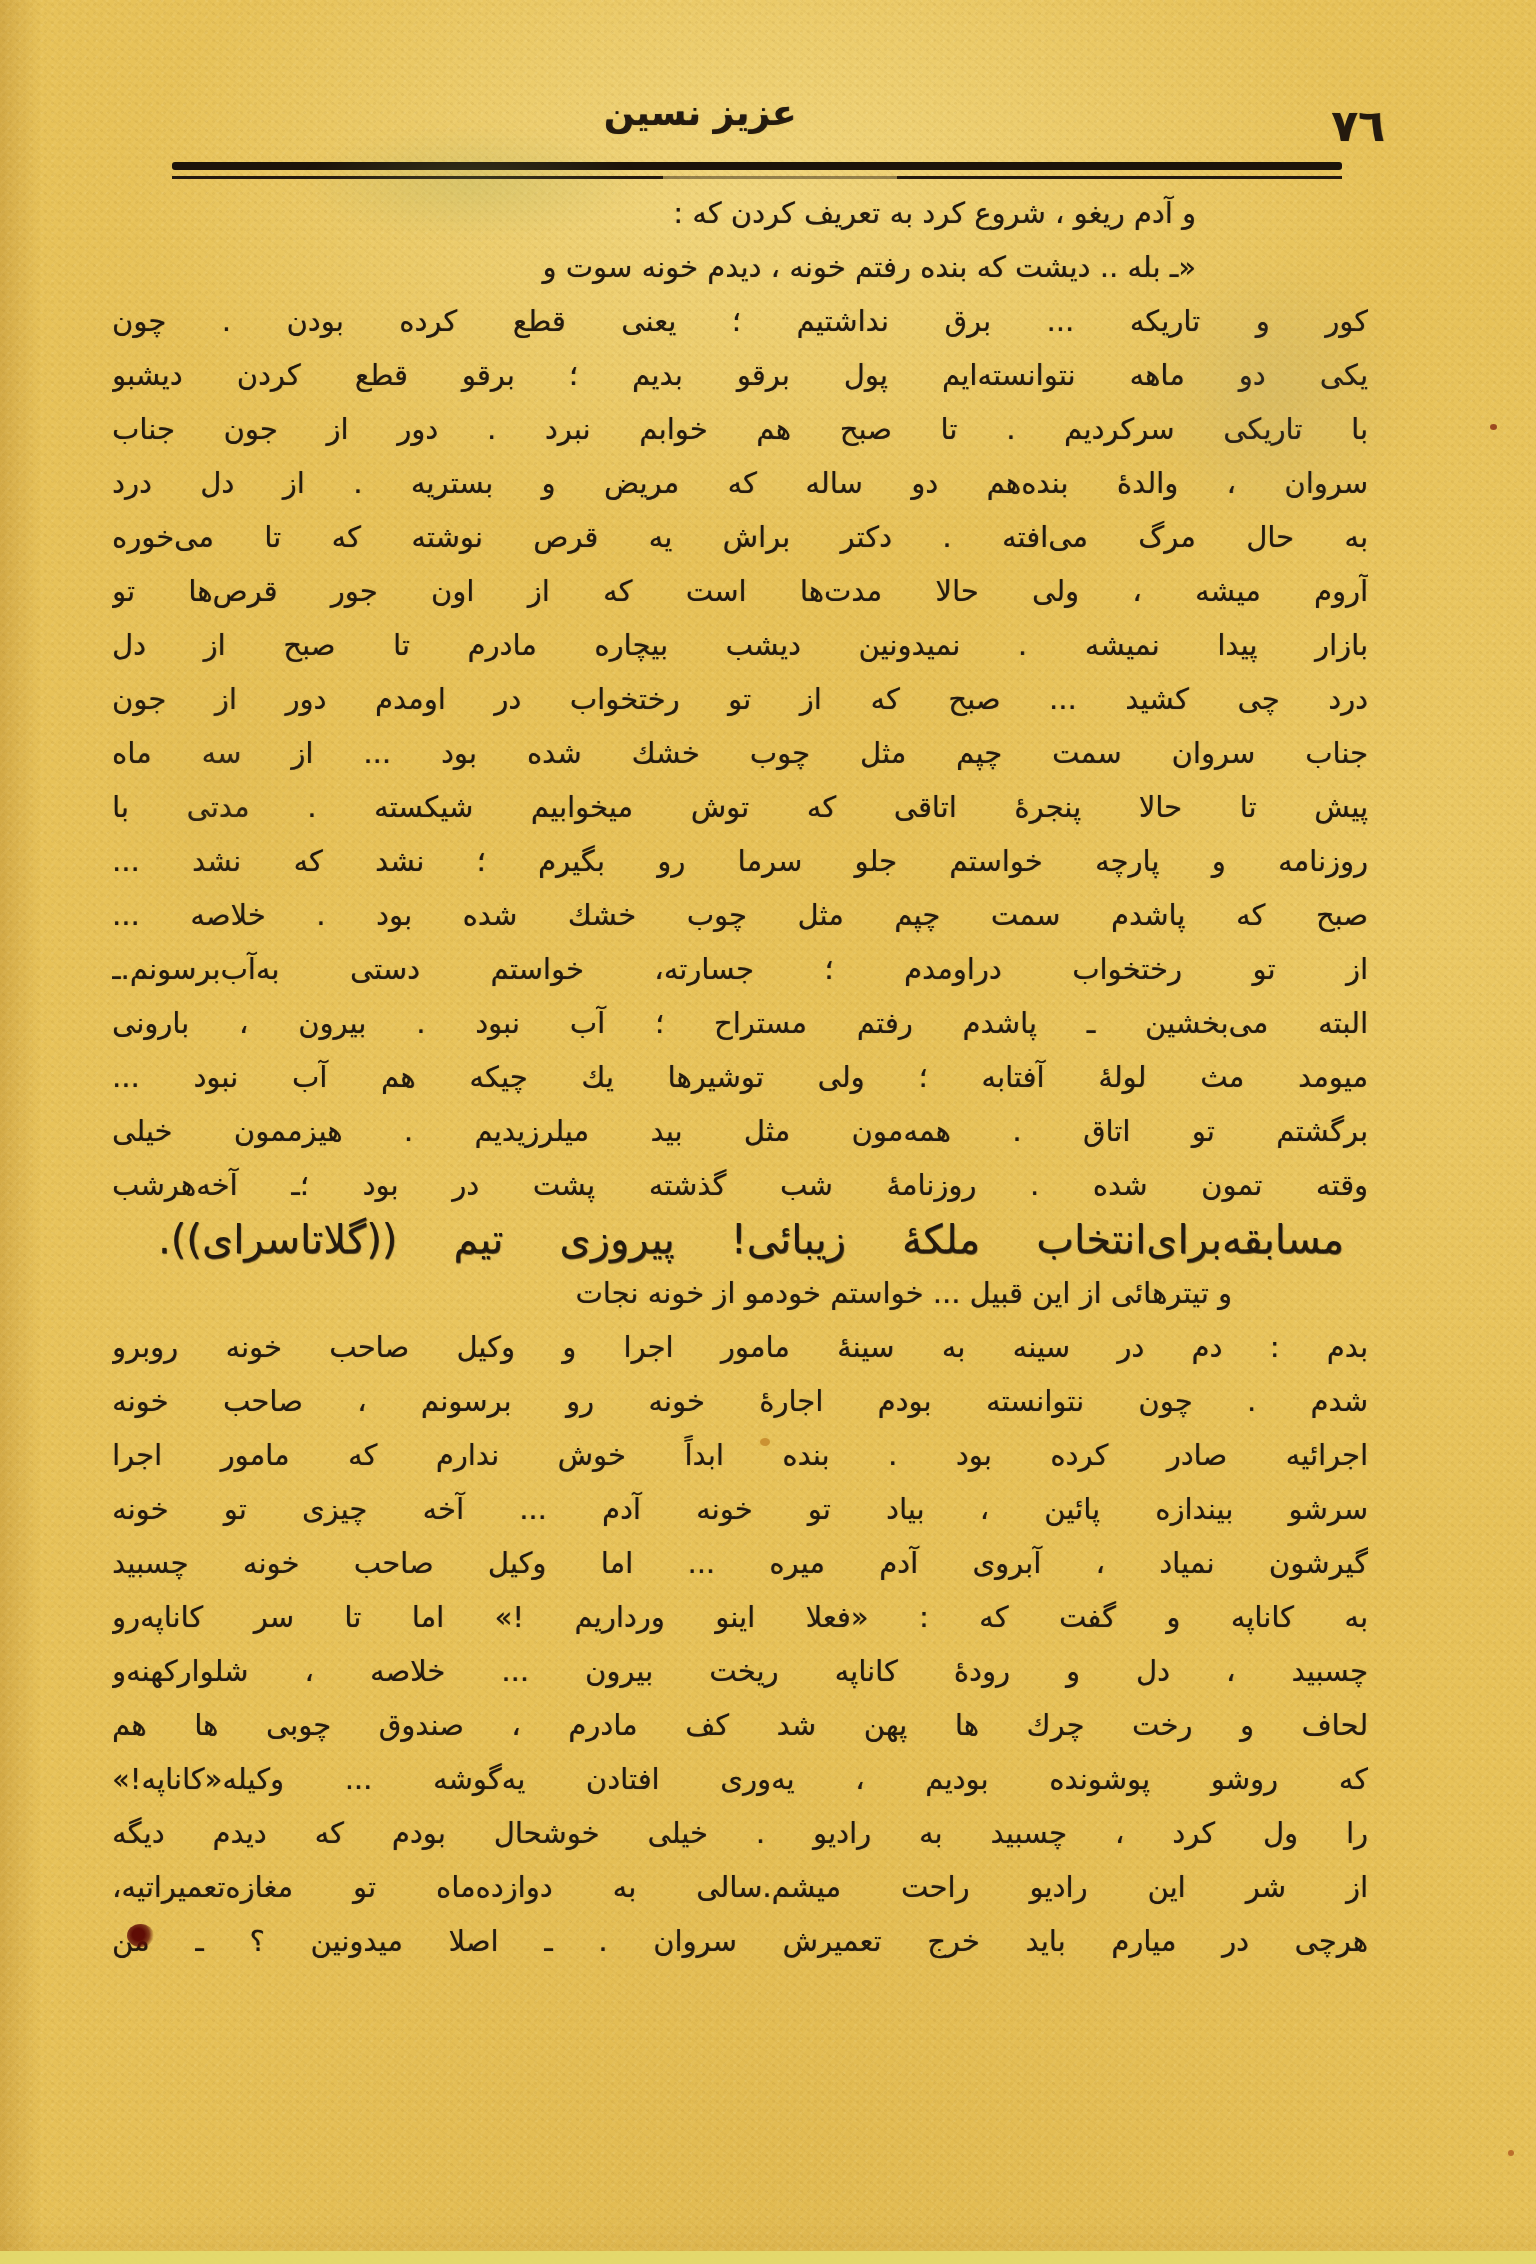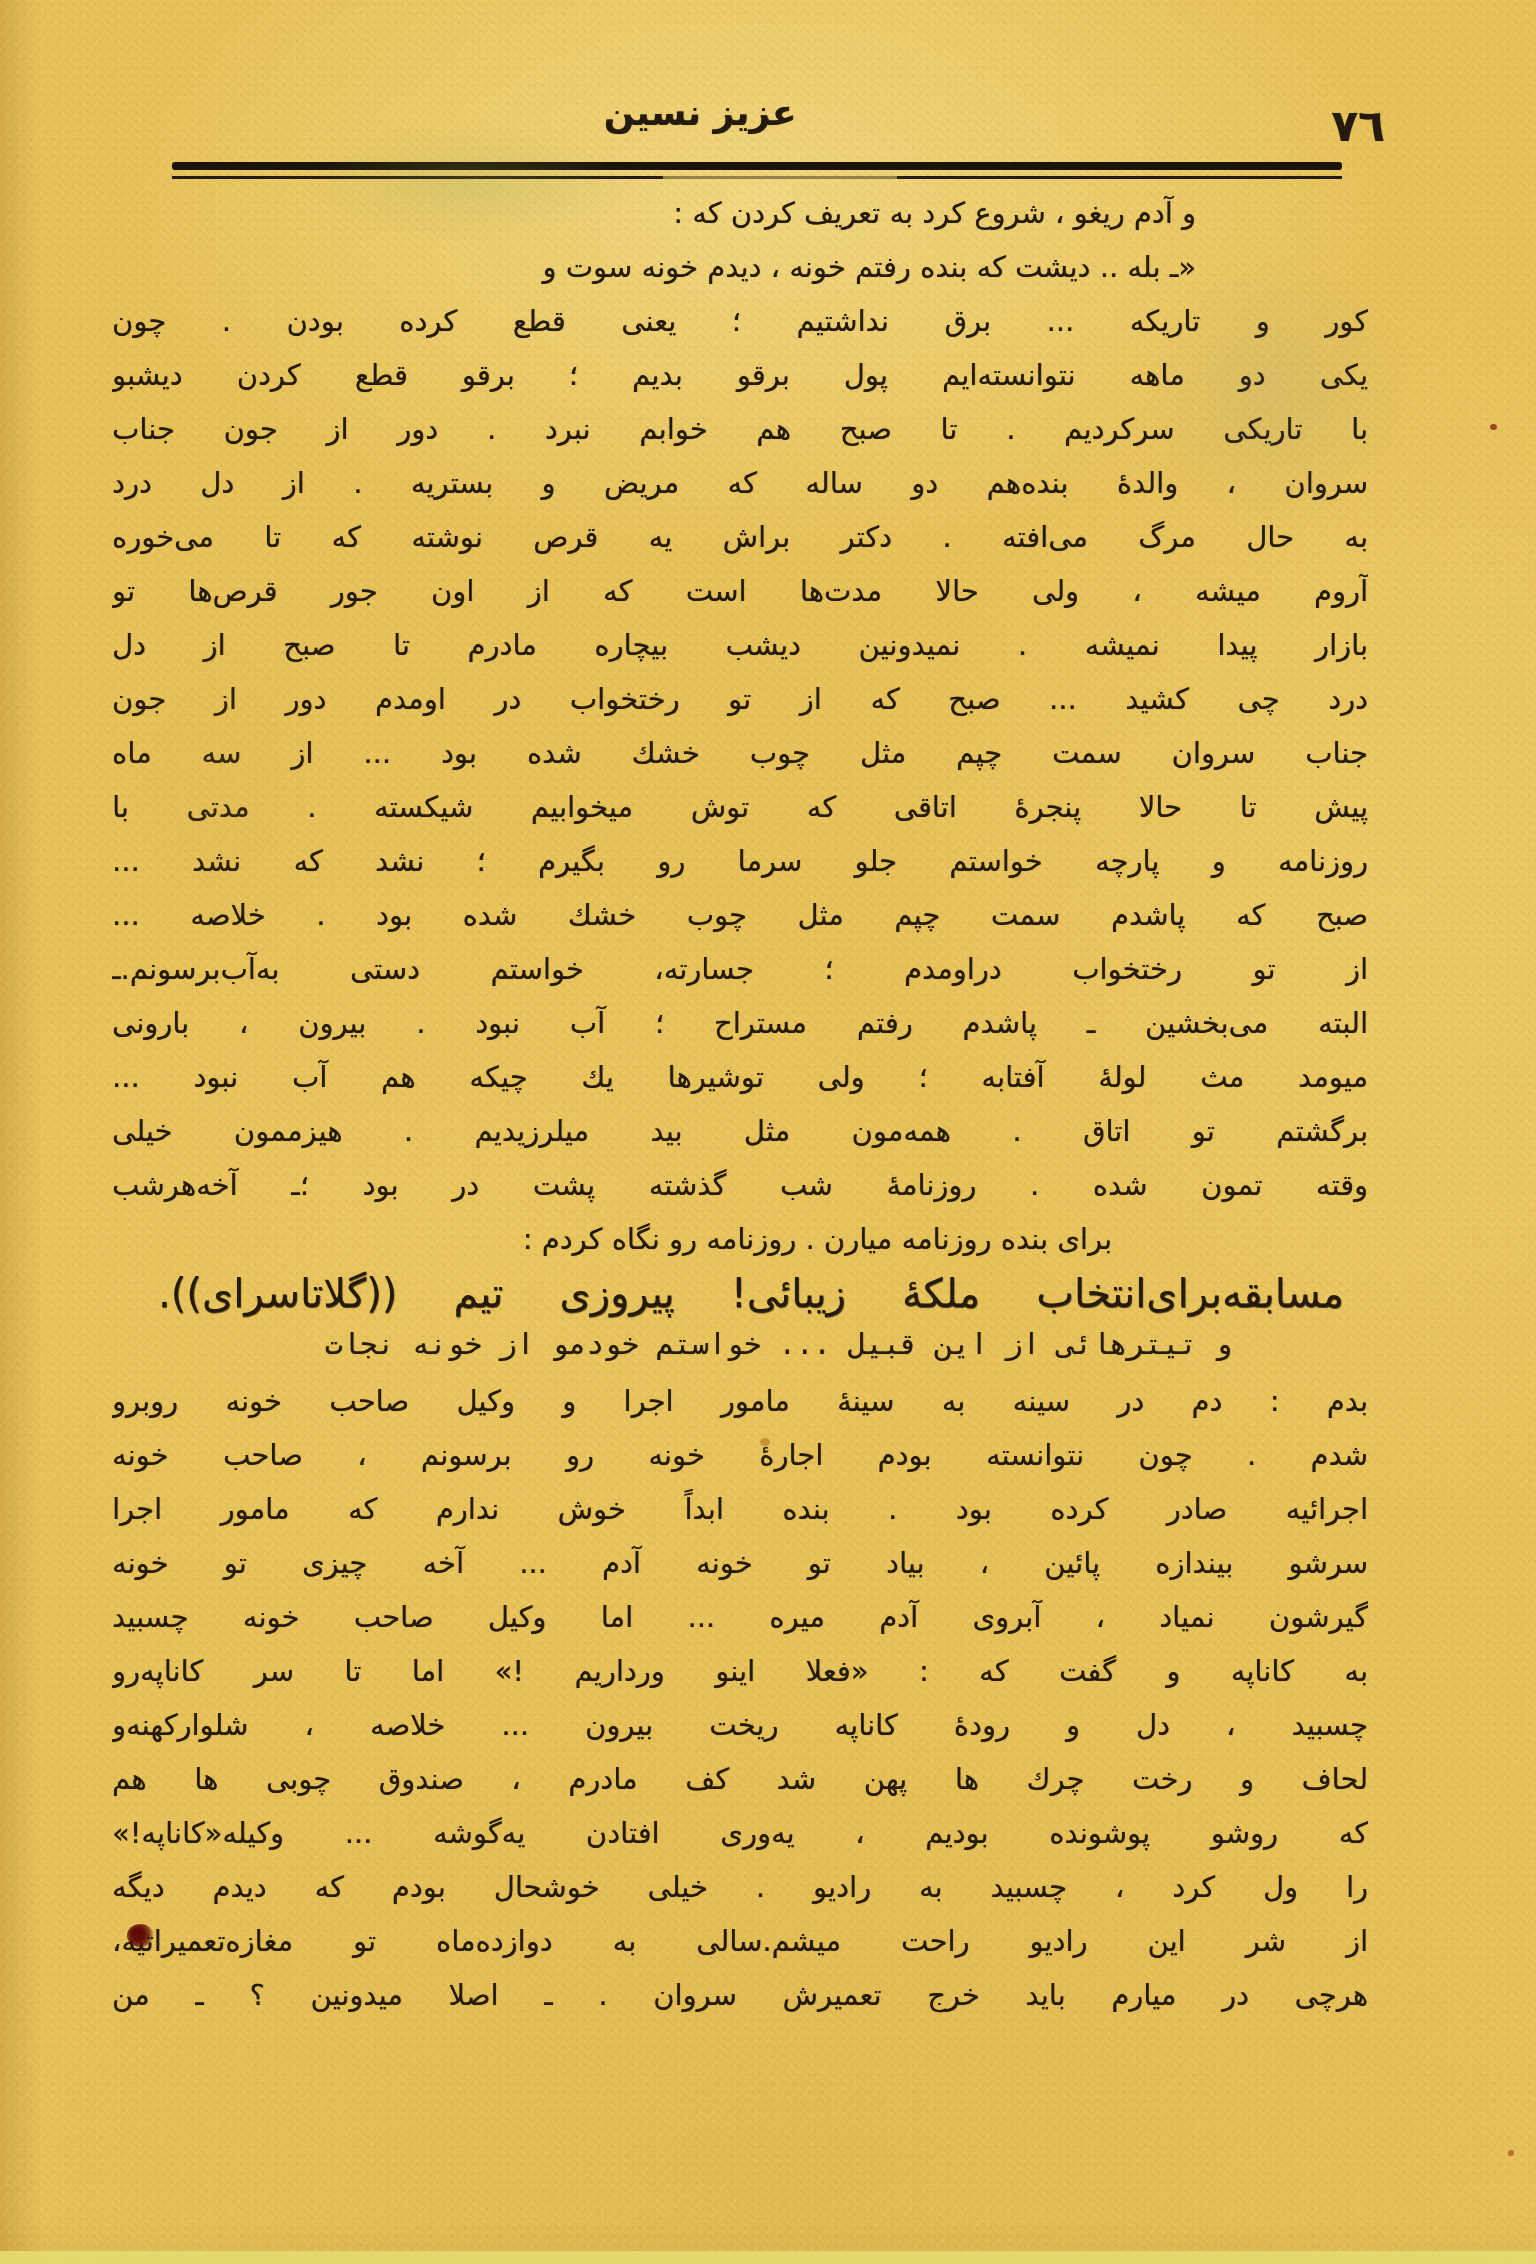--- a/index.html
+++ b/index.html
@@ -60,21 +60,21 @@
     position:absolute;top:186px;left:112px;width:1256px;
     direction:rtl;color:#241a0e;font-size:29px;
     text-shadow:.35px .35px .7px rgba(35,22,8,.65);
   }
   .line{
     height:54px;line-height:54px;overflow:hidden;
     text-align:justify;text-align-last:justify;text-justify:inter-word;
   }
   .line.p1{padding-right:172px;text-align:right;text-align-last:right;white-space:nowrap;}
   .line.p2{padding-right:256px;text-align:right;text-align-last:right;white-space:nowrap;}
-  .line.p3{padding-right:136px;text-align-last:right;white-space:nowrap;font-family:Liberation Mono, monospace;}
+  .line.p3{padding-right:136px;text-align-last:right;white-space:nowrap;}
   .line.headline{font-weight:normal;font-size:40px;padding-right:24px;padding-left:46px;text-shadow:.6px .6px 1px rgba(35,22,8,.8);}
 </style>
 </head>
 <body>
 
 <div class="page">
   <div class="grain"></div>
 
   <div class="header-title">عزیز نسین</div>
   <div class="page-num">٧٦</div>
@@ -94,21 +94,20 @@
     <div class="line">درد چی کشید ... صبح که از تو رختخواب در اومدم دور از جون</div>
     <div class="line">جناب سروان سمت چپم مثل چوب خشك شده بود ... از سه ماه</div>
     <div class="line">پیش تا حالا پنجرهٔ اتاقی که توش میخوابیم شیکسته . مدتی با</div>
     <div class="line">روزنامه و پارچه خواستم جلو سرما رو بگیرم ؛ نشد که نشد ...</div>
     <div class="line">صبح که پاشدم سمت چپم مثل چوب خشك شده بود . خلاصه ...</div>
     <div class="line">از تو رختخواب دراومدم ؛ جسارته، خواستم دستی به‌آب‌برسونم.ـ</div>
     <div class="line">البته می‌بخشین ـ پاشدم رفتم مستراح ؛ آب نبود . بیرون ، بارونی</div>
     <div class="line">میومد مث لولهٔ آفتابه ؛ ولی توشیرها یك چیکه هم آب نبود ...</div>
     <div class="line">برگشتم تو اتاق . همه‌مون مثل بید میلرزیدیم . هیزممون خیلی</div>
     <div class="line">وقته تمون شده . روزنامهٔ شب گذشته پشت در بود ؛ـ آخه‌هرشب</div>
-    <div class="line p2">برای بنده روزنامه میارن . روزنامه رو نگاه کردم :</div>
     <div class="line headline">مسابقه‌برای‌انتخاب ملکهٔ زیبائی! پیروزی تیم ((گلاتاسرای)).</div>
     <div class="line p3">و تیترهائی از این قبیل ... خواستم خودمو از خونه نجات</div>
     <div class="line">بدم : دم در سینه به سینهٔ مامور اجرا و وکیل صاحب خونه روبرو</div>
     <div class="line">شدم . چون نتوانسته بودم اجارهٔ خونه رو برسونم ، صاحب خونه</div>
     <div class="line">اجرائیه صادر کرده بود . بنده ابداً خوش ندارم که مامور اجرا</div>
     <div class="line">سرشو بیندازه پائین ، بیاد تو خونه آدم ... آخه چیزی تو خونه</div>
     <div class="line">گیرشون نمیاد ، آبروی آدم میره ... اما وکیل صاحب خونه چسبید</div>
     <div class="line">به کاناپه و گفت که : «فعلا اینو ورداریم !» اما تا سر کاناپه‌رو</div>
     <div class="line">چسبید ، دل و رودهٔ کاناپه ریخت بیرون ... خلاصه ، شلوارکهنه‌و</div>
     <div class="line">لحاف و رخت چرك ها پهن شد كف مادرم ، صندوق چوبی ها هم</div>

